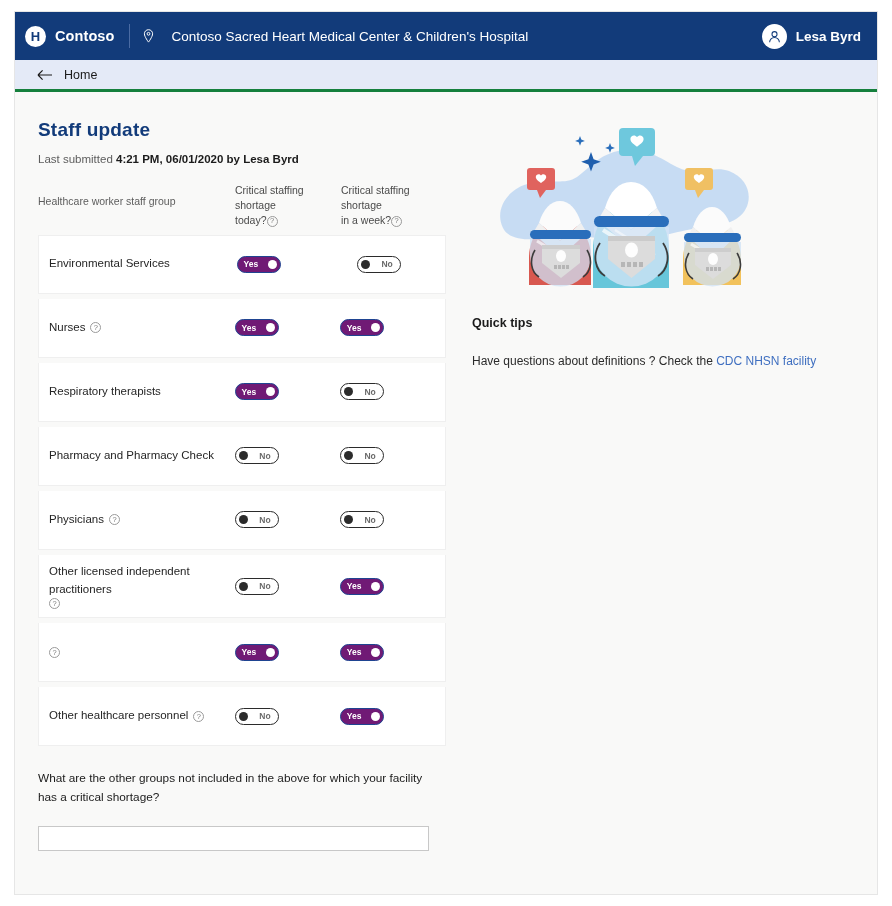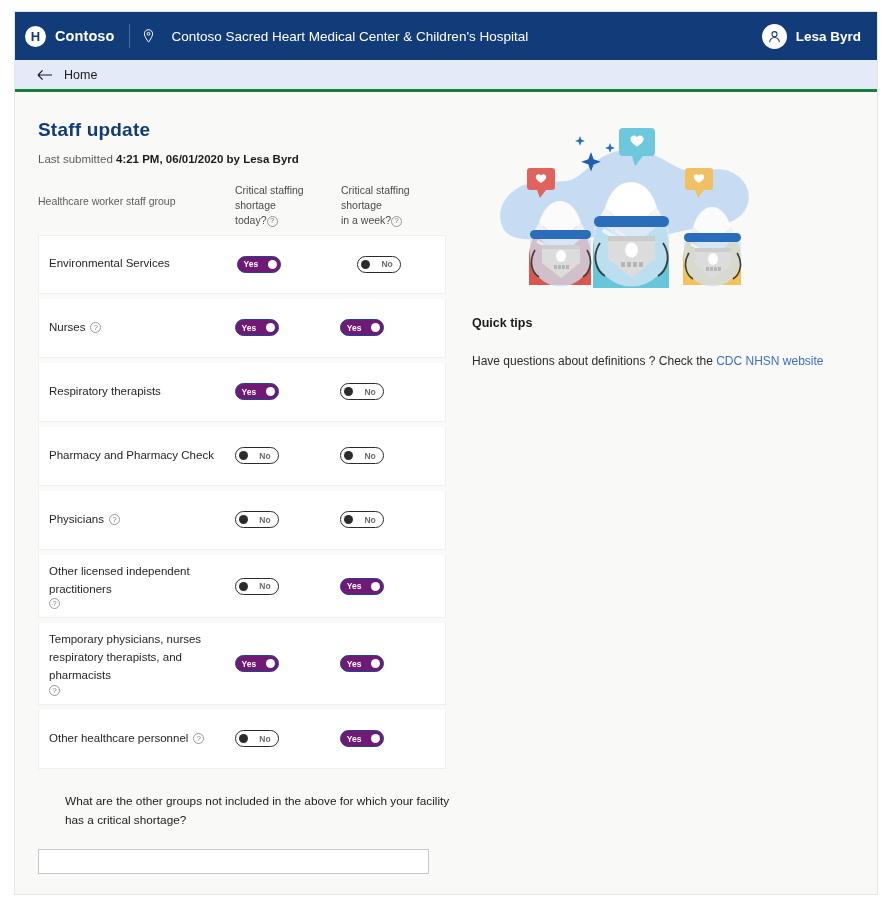--- a/index.html
+++ b/index.html
@@ -164,21 +164,21 @@
     font-size: 7.5px; line-height: 1;
     vertical-align: middle;
     cursor: pointer;
     flex: none;
   }
 
   
   .other-q {
     margin-top: 23px;
     width: 400px;
-    font-size: 11.8px; color: #1b1b1b; line-height: 1.6; margin-left: 27px;
+    font-size: 11.8px; color: #1b1b1b; line-height: 1.6;
   }
   .other-input {
     margin-top: 19px;
     width: 391px; height: 25px;
     border: 1px solid #c8c8c8;
     background: #ffffff;
     font-family: "Liberation Sans", sans-serif;
     font-size: 11.5px;
     padding: 0 6px;
     outline: none;
@@ -360,21 +360,20 @@
             </div>
             <div class="rc-cell">
               <div class="toggle on">
                 <span>Yes</span>
                 <span class="knob"></span>
               </div>
             </div>
           </div>
           <div class="row-card">
             <div class="rc-label">
-              <span class="txt">Temporary physicians, nurses respiratory therapists, and pharmacists</span>
               <span class="q-icon">?</span>
             </div>
             <div class="rc-cell">
               <div class="toggle on">
                 <span>Yes</span>
                 <span class="knob"></span>
               </div>
             </div>
             <div class="rc-cell">
               <div class="toggle on">
@@ -492,17 +491,17 @@
           </g>
 
           <path d="M124 42l2.6 7.2 7.2 2.6-7.2 2.6-2.6 7.2-2.6-7.2-7.2-2.6 7.2-2.6z" fill="#1f5fae"></path>
           <path d="M113 26l1.3 3.6 3.6 1.3-3.6 1.3-1.3 3.6-1.3-3.6-3.6-1.3 3.6-1.3z" fill="#2a6ebb"></path>
           <path d="M143 33l1.3 3.6 3.6 1.3-3.6 1.3-1.3 3.6-1.3-3.6-3.6-1.3 3.6-1.3z" fill="#2a6ebb"></path>
         </svg>
       </div>
 
       <div class="qt-title">Quick tips</div>
       <div class="qt-body">
-        <span>Have questions about definitions ? Check the </span><span class="qt-link">CDC NHSN website</span>
+        <span>Have questions about definitions ? Check the </span><span class="qt-link">CDC NHSN facility</span>
       </div>
     </div>
   </div>
 </div>
 
 </body></html>

